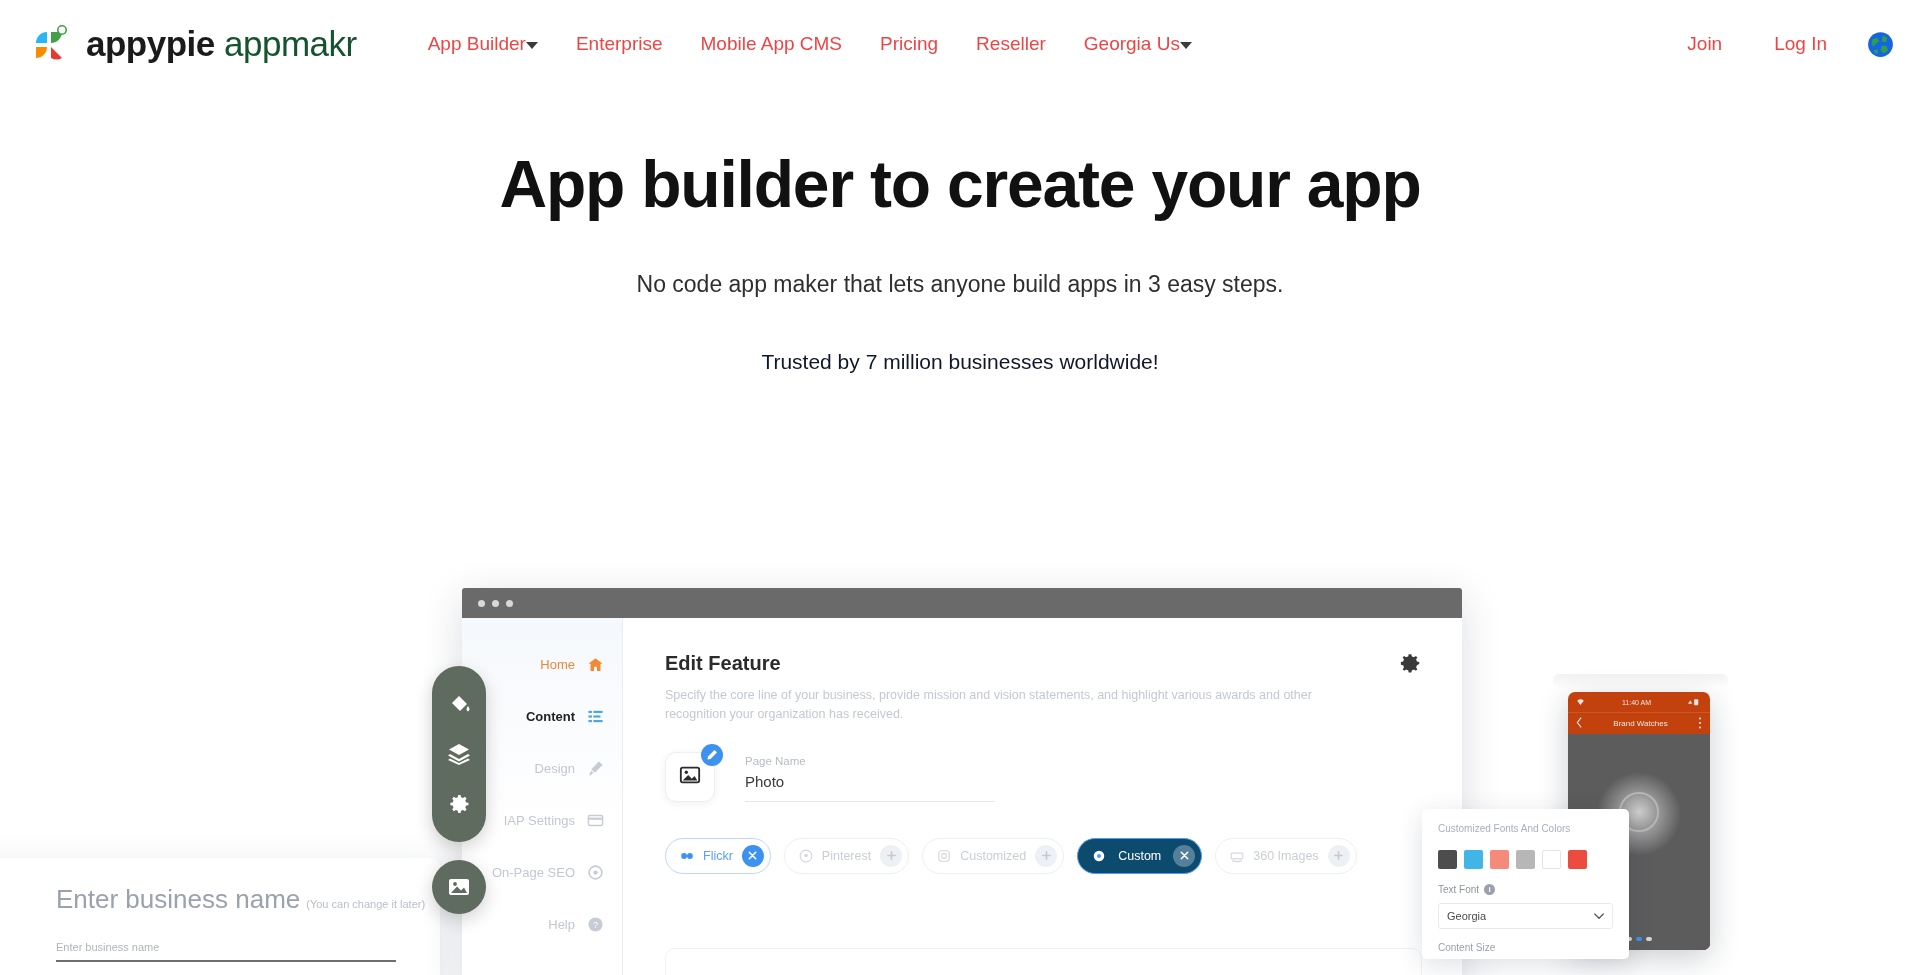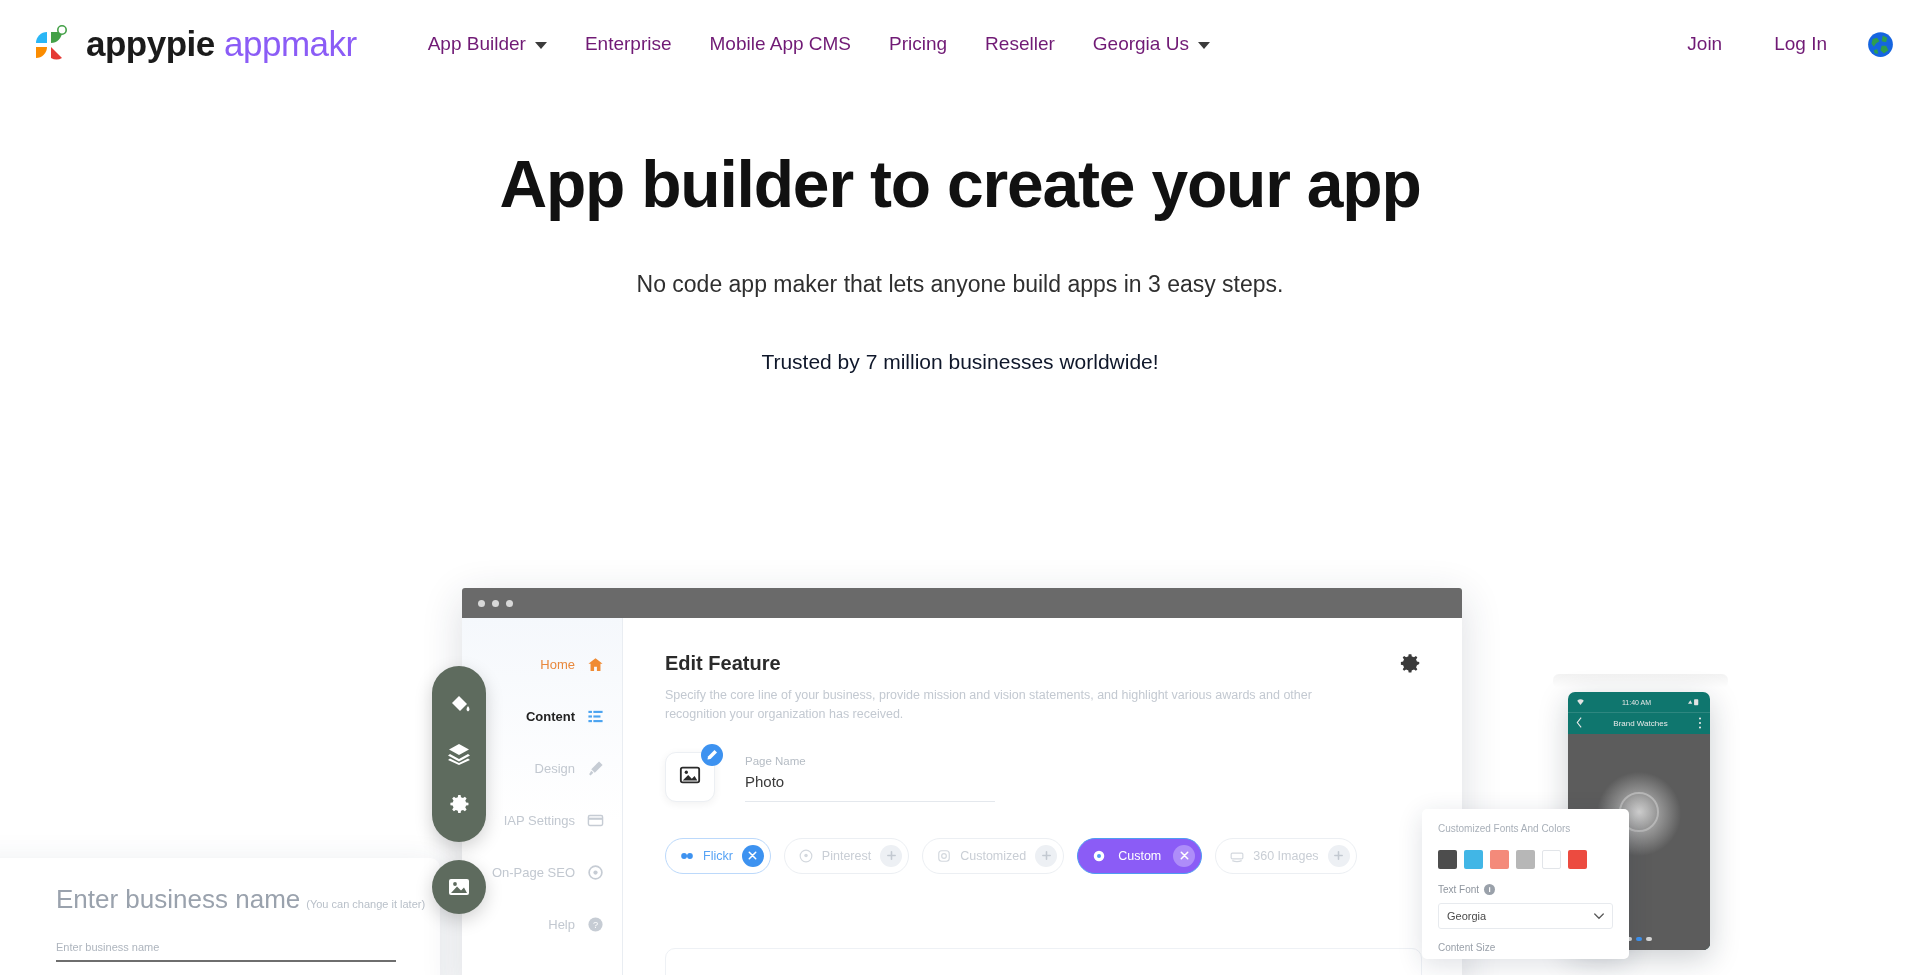--- a/index.html
+++ b/index.html
@@ -12,26 +12,26 @@
   #page { position: relative; width: 1920px; height: 975px; background:#fff; overflow:hidden; }
 
   
   .header {
     position: absolute; top: 0; left: 0; width: 1920px; height: 88px;
     background: #ffffff; display: flex; align-items: center; z-index: 50;
   }
   .brand { display: flex; align-items: center; margin-left: 22px; }
   .brand-mark { width: 54px; height: 50px; position: relative; margin-right: 10px; }
   .brand-text { font-size: 35px; font-weight: 700; color: #1b1b1b; letter-spacing: -0.5px; white-space: nowrap; }
-  .brand-text .light { font-weight: 400; color: #8b5cf6; }
+  .brand-text .light { font-weight: 400; color: #14532d; }
 
   .nav { display: flex; align-items: center; margin-left: 52px; gap: 0; }
   .nav-item {
-    font-size: 19px; color: #701a75; padding: 0 19px; white-space: nowrap;
-    display: flex; align-items: center; gap: 9px; cursor: pointer; height: 40px;
+    font-size: 19px; color: #ef4444; padding: 0 19px; white-space: nowrap;
+    display: flex; align-items: center; gap: 0; cursor: pointer; height: 40px;
   }
   .caret {
     width: 0; height: 0; border-left: 6px solid transparent; border-right: 6px solid transparent;
     border-top: 7px solid #3b3b3b; display: inline-block; margin-top: 3px;
   }
   .nav-right { margin-left: auto; display: flex; align-items: center; padding-right: 26px; gap: 0; }
   .nav-right .nav-item { font-size: 19px; padding: 0 26px; }
   .globe { width: 27px; height: 27px; margin-left: 14px; cursor: pointer; }
 
   
@@ -111,21 +111,21 @@
   .chips { display: flex; gap: 13px; margin-top: 36px; align-items: center; }
   .chip {
     height: 36px; border-radius: 18px; border: 1px solid #eceff3; background: #fff;
     display: flex; align-items: center; gap: 9px; padding: 0 6px 0 14px; font-size: 12.5px;
     color: #c9ced5; white-space: nowrap; cursor: pointer;
   }
   .chip .chip-ic { width: 14px; height: 14px; display:inline-block; }
   .chip .act { width: 22px; height: 22px; border-radius: 50%; background:#edf0f4; display:flex; align-items:center; justify-content:center; }
   .chip.sel { border-color: #bcd9fb; color: #57a3f5; }
   .chip.sel .act { background: #3d92f0; }
-  .chip.filled { background: #8b5cf6; border-color: #4f9cf2; color: #ffffff; gap: 12px; }
+  .chip.filled { background: #0c4a6e; border-color: #4f9cf2; color: #ffffff; gap: 12px; }
   .chip.filled .act { background: rgba(255,255,255,0.30); }
   .bottom-card {
     position: absolute; left: 42px; right: 40px; bottom: -30px; height: 70px;
     border: 1px solid #eef1f5; border-radius: 10px; background: #fff;
   }
 
   
   .fonts-panel {
     position: absolute; left: 1422px; top: 209px; width: 207px; height: 150px;
     background: #ffffff; border-radius: 5px; box-shadow: 0 6px 26px rgba(30,45,70,0.14);
@@ -139,21 +139,21 @@
   .fp-select {
     margin-top: 8px; height: 26px; border: 1px solid #e7eaee; border-radius: 3px;
     display: flex; align-items: center; justify-content: space-between; padding: 0 8px;
     font-size: 11px; color: #4a4a4a; cursor: pointer;
   }
   .fp-bottom { font-size: 10px; color: #9aa1aa; margin-top: 13px; }
 
   
   .phone {
     position: absolute; left: 1568px; top: 92px; width: 142px; height: 258px;
-    border-radius: 7px; background: #0f766e; z-index: 6; overflow: hidden;
+    border-radius: 7px; background: #c2410c; z-index: 6; overflow: hidden;
     box-shadow: 0 8px 30px rgba(20,30,45,0.22);
   }
   .ph-status { height: 20px; display: flex; align-items: center; justify-content: space-between; padding: 0 8px; font-size: 7px; color: #e8e8e8; }
   .ph-topbar { height: 22px; display: flex; align-items: center; justify-content: space-between; padding: 0 8px; font-size: 8px; color:#eaeaea; border-top: 1px solid rgba(255,255,255,0.13); }
   .ph-photo {
     height: 216px;
     background:
       radial-gradient(ellipse 42px 42px at 50% 37%, #c9c9c9 0%, #8e8e8e 55%, #5c5c5c 100%),
       linear-gradient(160deg, #4a4a4a 0%, #7e7e7e 28%, #adadad 45%, #6f6f6f 70%, #3e3e3e 100%);
       position: relative;

